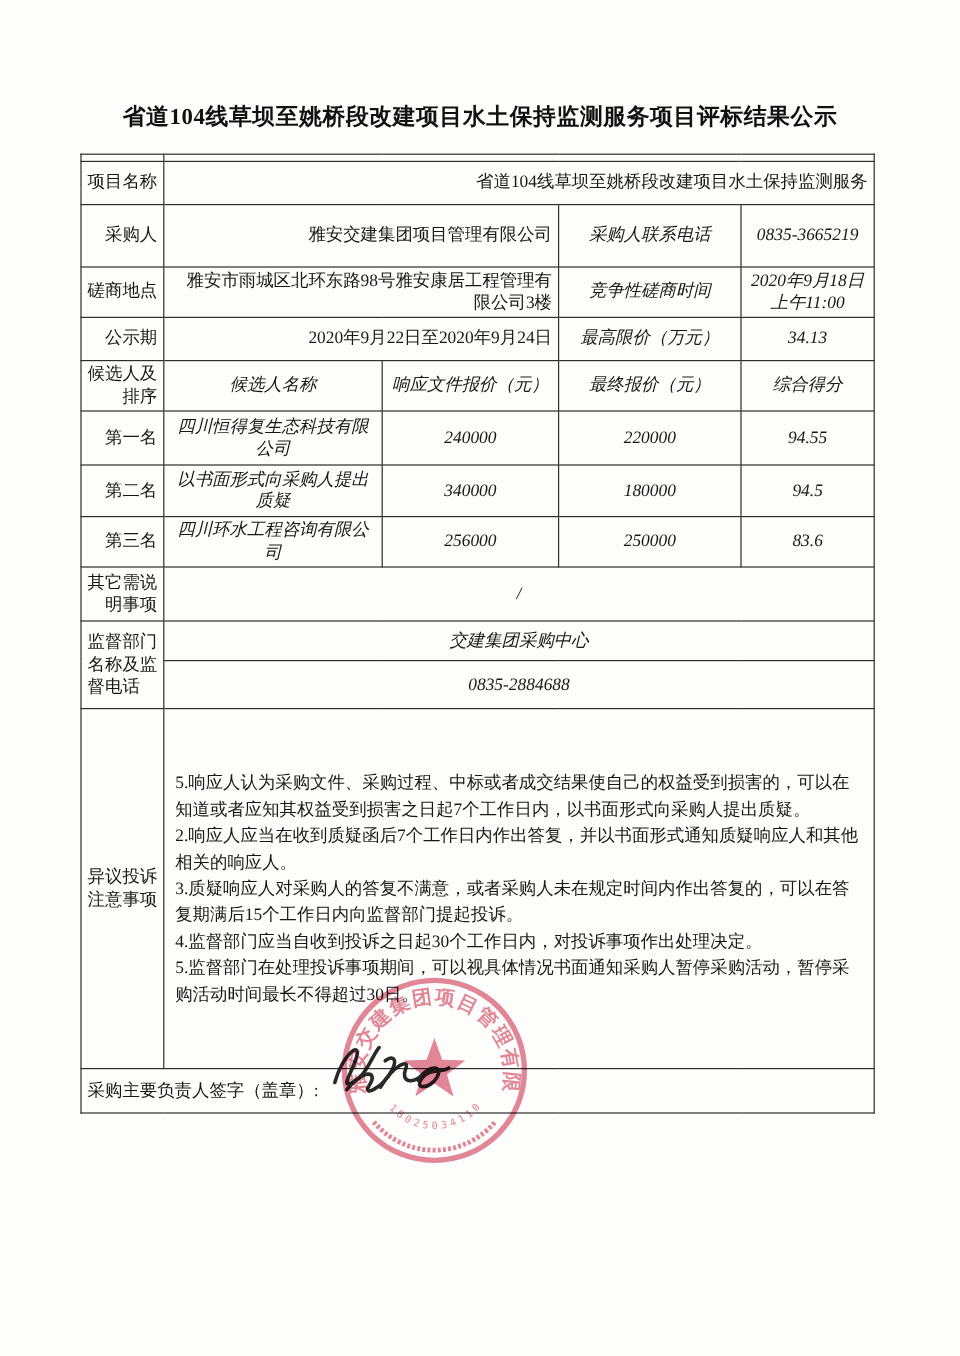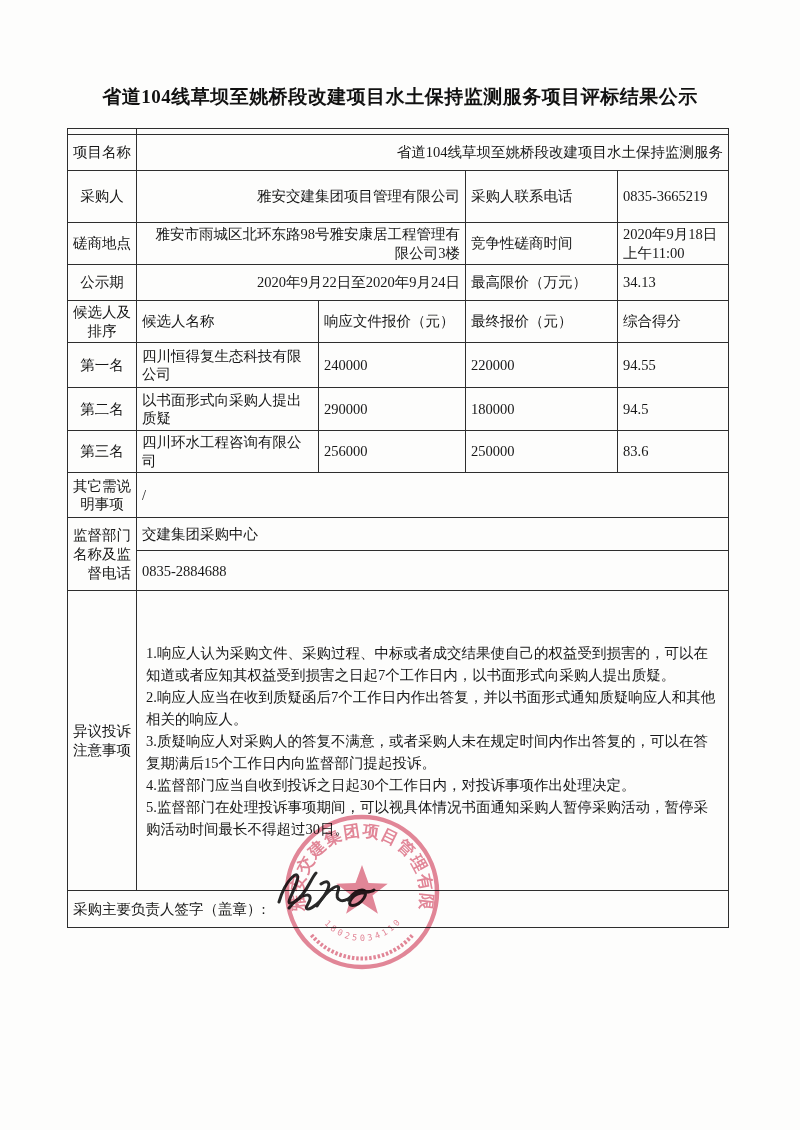--- a/index.html
+++ b/index.html
@@ -22,24 +22,24 @@
     font-size:14.5px;color:#171717;
   }
   table.doc td{
     border:1.6px solid #2e2e2e;
     padding:2px 5px;
     vertical-align:middle;
     line-height:1.28;
     overflow:hidden;
   }
   tr.strip td{padding:0;height:5px;border-bottom-width:1.2px;}
-  td.lbl{text-align:center;padding-left:4px;padding-right:3px;}
-  td.lblc{text-align:right;padding-left:2px;padding-right:2px;}
+  td.lbl{text-align:right;padding-left:4px;padding-right:3px;}
+  td.lblc{text-align:left;padding-left:2px;padding-right:2px;}
   td.val{text-align:right;padding-left:7px;}
-  td.ctr{text-align:left;}
+  td.ctr{text-align:center;font-style:italic;}
   .objection-cell{vertical-align:middle;}
   .objection-text{line-height:1.52;text-align:left;padding:0 4px;}
   .sig-row td{padding-left:9px;}
   
   .stamp{
     position:absolute;left:281px;top:811px;width:162px;height:162px;
     opacity:0.88;mix-blend-mode:multiply;pointer-events:none;
   }
   
   .signature{
@@ -110,21 +110,21 @@
       <td class="lbl">第一名</td>
       <td class="ctr">四川恒得复生态科技有限公司</td>
       <td class="ctr">240000</td>
       <td class="ctr">220000</td>
       <td class="ctr">94.55</td>
     </tr>
 
     <tr style="height:43px">
       <td class="lbl">第二名</td>
       <td class="ctr">以书面形式向采购人提出质疑</td>
-      <td class="ctr">290000</td>
+      <td class="ctr">340000</td>
       <td class="ctr">180000</td>
       <td class="ctr">94.5</td>
     </tr>
 
     <tr style="height:42px">
       <td class="lbl">第三名</td>
       <td class="ctr">四川环水工程咨询有限公司</td>
       <td class="ctr">256000</td>
       <td class="ctr">250000</td>
       <td class="ctr">83.6</td>
@@ -139,21 +139,21 @@
       <td rowspan="2" class="lblc">监督部门名称及监督电话</td>
       <td colspan="4" class="ctr">交建集团采购中心</td>
     </tr>
     <tr style="height:40px">
       <td colspan="4" class="ctr">0835-2884688</td>
     </tr>
 
     <tr style="height:300px">
       <td class="lblc">异议投诉注意事项</td>
       <td colspan="4" class="objection-cell">
-        <div class="objection-text">1.响应人认为采购文件、采购过程、中标或者成交结果使自己的权益受到损害的，可以在知道或者应知其权益受到损害之日起7个工作日内，以书面形式向采购人提出质疑。</div>
+        <div class="objection-text">5.响应人认为采购文件、采购过程、中标或者成交结果使自己的权益受到损害的，可以在知道或者应知其权益受到损害之日起7个工作日内，以书面形式向采购人提出质疑。</div>
         <div class="objection-text">2.响应人应当在收到质疑函后7个工作日内作出答复，并以书面形式通知质疑响应人和其他相关的响应人。</div>
         <div class="objection-text">3.质疑响应人对采购人的答复不满意，或者采购人未在规定时间内作出答复的，可以在答复期满后15个工作日内向监督部门提起投诉。</div>
         <div class="objection-text">4.监督部门应当自收到投诉之日起30个工作日内，对投诉事项作出处理决定。</div>
         <div class="objection-text">5.监督部门在处理投诉事项期间，可以视具体情况书面通知采购人暂停采购活动，暂停采购活动时间最长不得超过30日。</div>
       </td>
     </tr>
 
     <tr class="sig-row" style="height:37px">
       <td colspan="5">采购主要负责人签字（盖章）:</td>
     </tr>

